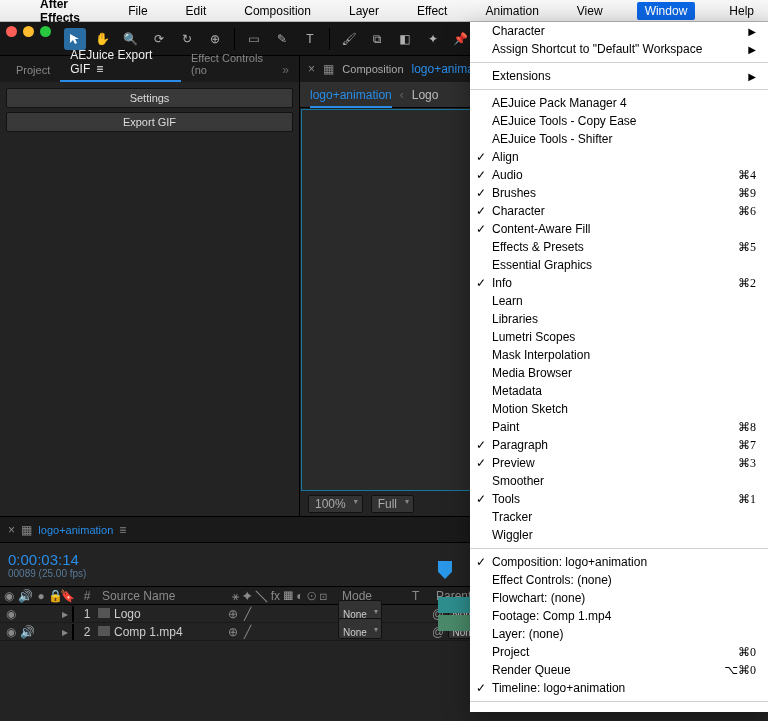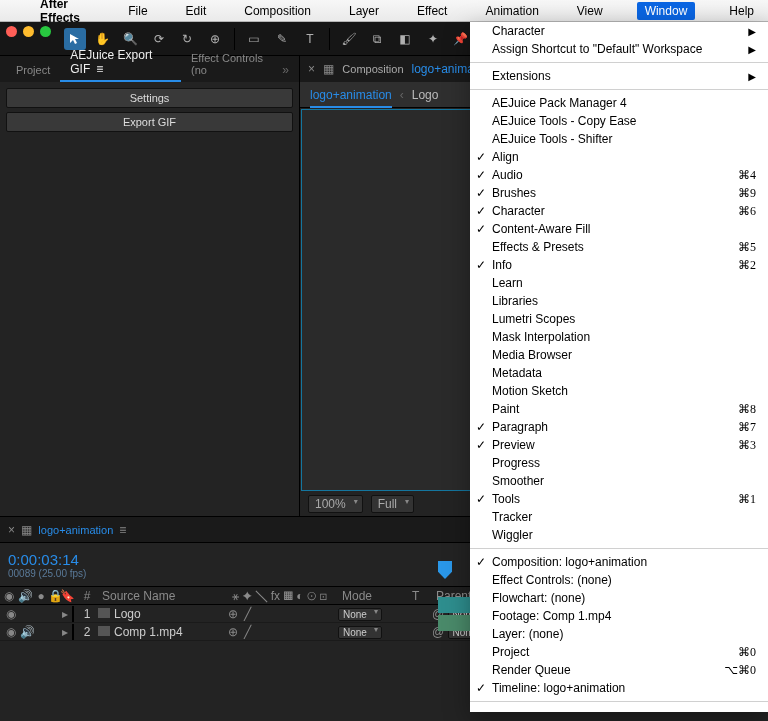--- a/index.html
+++ b/index.html
@@ -62,21 +62,21 @@
 .colSw { width:110px; }
 .colMode { width:70px; }
 .colTrk { width:24px; }
 .colParent { width:90px; }
 
 .tl-row { display:flex; height:18px; align-items:center; font-size:11px; color:#ccc; border-bottom:1px solid #1a1a1a;}
 .tl-row .colA { color:#888; }
 .tl-row .bullet { width:12px; height:12px; background:#7a6b4c; border:1px solid #000; }
 .tl-row .twirl { color:#888; margin:0 4px;}
 .tl-row .layericon { width:12px; height:10px; background:#555; display:inline-block; margin-right:4px; }
-.tl-row .mode { background:#333; border:1px solid #111; padding:0 14px 0 4px; border-radius:2px; font-size:10px; position:relative; }
+.tl-row .mode { background:#333; border:1px solid #111; padding:8px 14px 0 4px; border-radius:2px; font-size:10px; position:relative; }
 .tl-row .mode::after { content:"▾"; position:absolute; right:3px; font-size:8px; color:#888;}
 .tl-row .spiral { color:#888; }
 .tl-row .sw { color:#888; display:flex; gap:6px; }
 
 .tl-ruler { position:absolute; left:438px; top: 560px; right:0; height:20px; display:flex; align-items:center;}
 .marker { width:14px; height:18px; background:#2a97e8; clip-path: polygon(0 0,100% 0,100% 60%,50% 100%,0 60%); }
 .bar1 { position:absolute; left:438px; top:597px; width:40px; height:16px; background:#2e8e8e; }
 .bar2 { position:absolute; left:438px; top:615px; width:50px; height:16px; background:#4a8a6a; }
 
 
@@ -297,20 +297,23 @@
     </div>
     <div class="mrow">
       <span class="chk">✓</span>
       <span>Content-Aware Fill</span>
     </div>
     <div class="mrow">
       <span>Effects &amp; Presets</span>
       <span class="sc">⌘5</span>
     </div>
     <div class="mrow">
+      <span>Essential Graphics</span>
+    </div>
+    <div class="mrow">
       <span class="chk">✓</span>
       <span>Info</span>
       <span class="sc">⌘2</span>
     </div>
     <div class="mrow">
       <span>Learn</span>
     </div>
     <div class="mrow">
       <span>Libraries</span>
     </div>
@@ -337,23 +340,20 @@
       <span class="chk">✓</span>
       <span>Paragraph</span>
       <span class="sc">⌘7</span>
     </div>
     <div class="mrow">
       <span class="chk">✓</span>
       <span>Preview</span>
       <span class="sc">⌘3</span>
     </div>
     <div class="mrow">
-      <span>Progress</span>
-    </div>
-    <div class="mrow">
       <span>Smoother</span>
     </div>
     <div class="mrow">
       <span class="chk">✓</span>
       <span>Tools</span>
       <span class="sc">⌘1</span>
     </div>
     <div class="mrow">
       <span>Tracker</span>
     </div>

